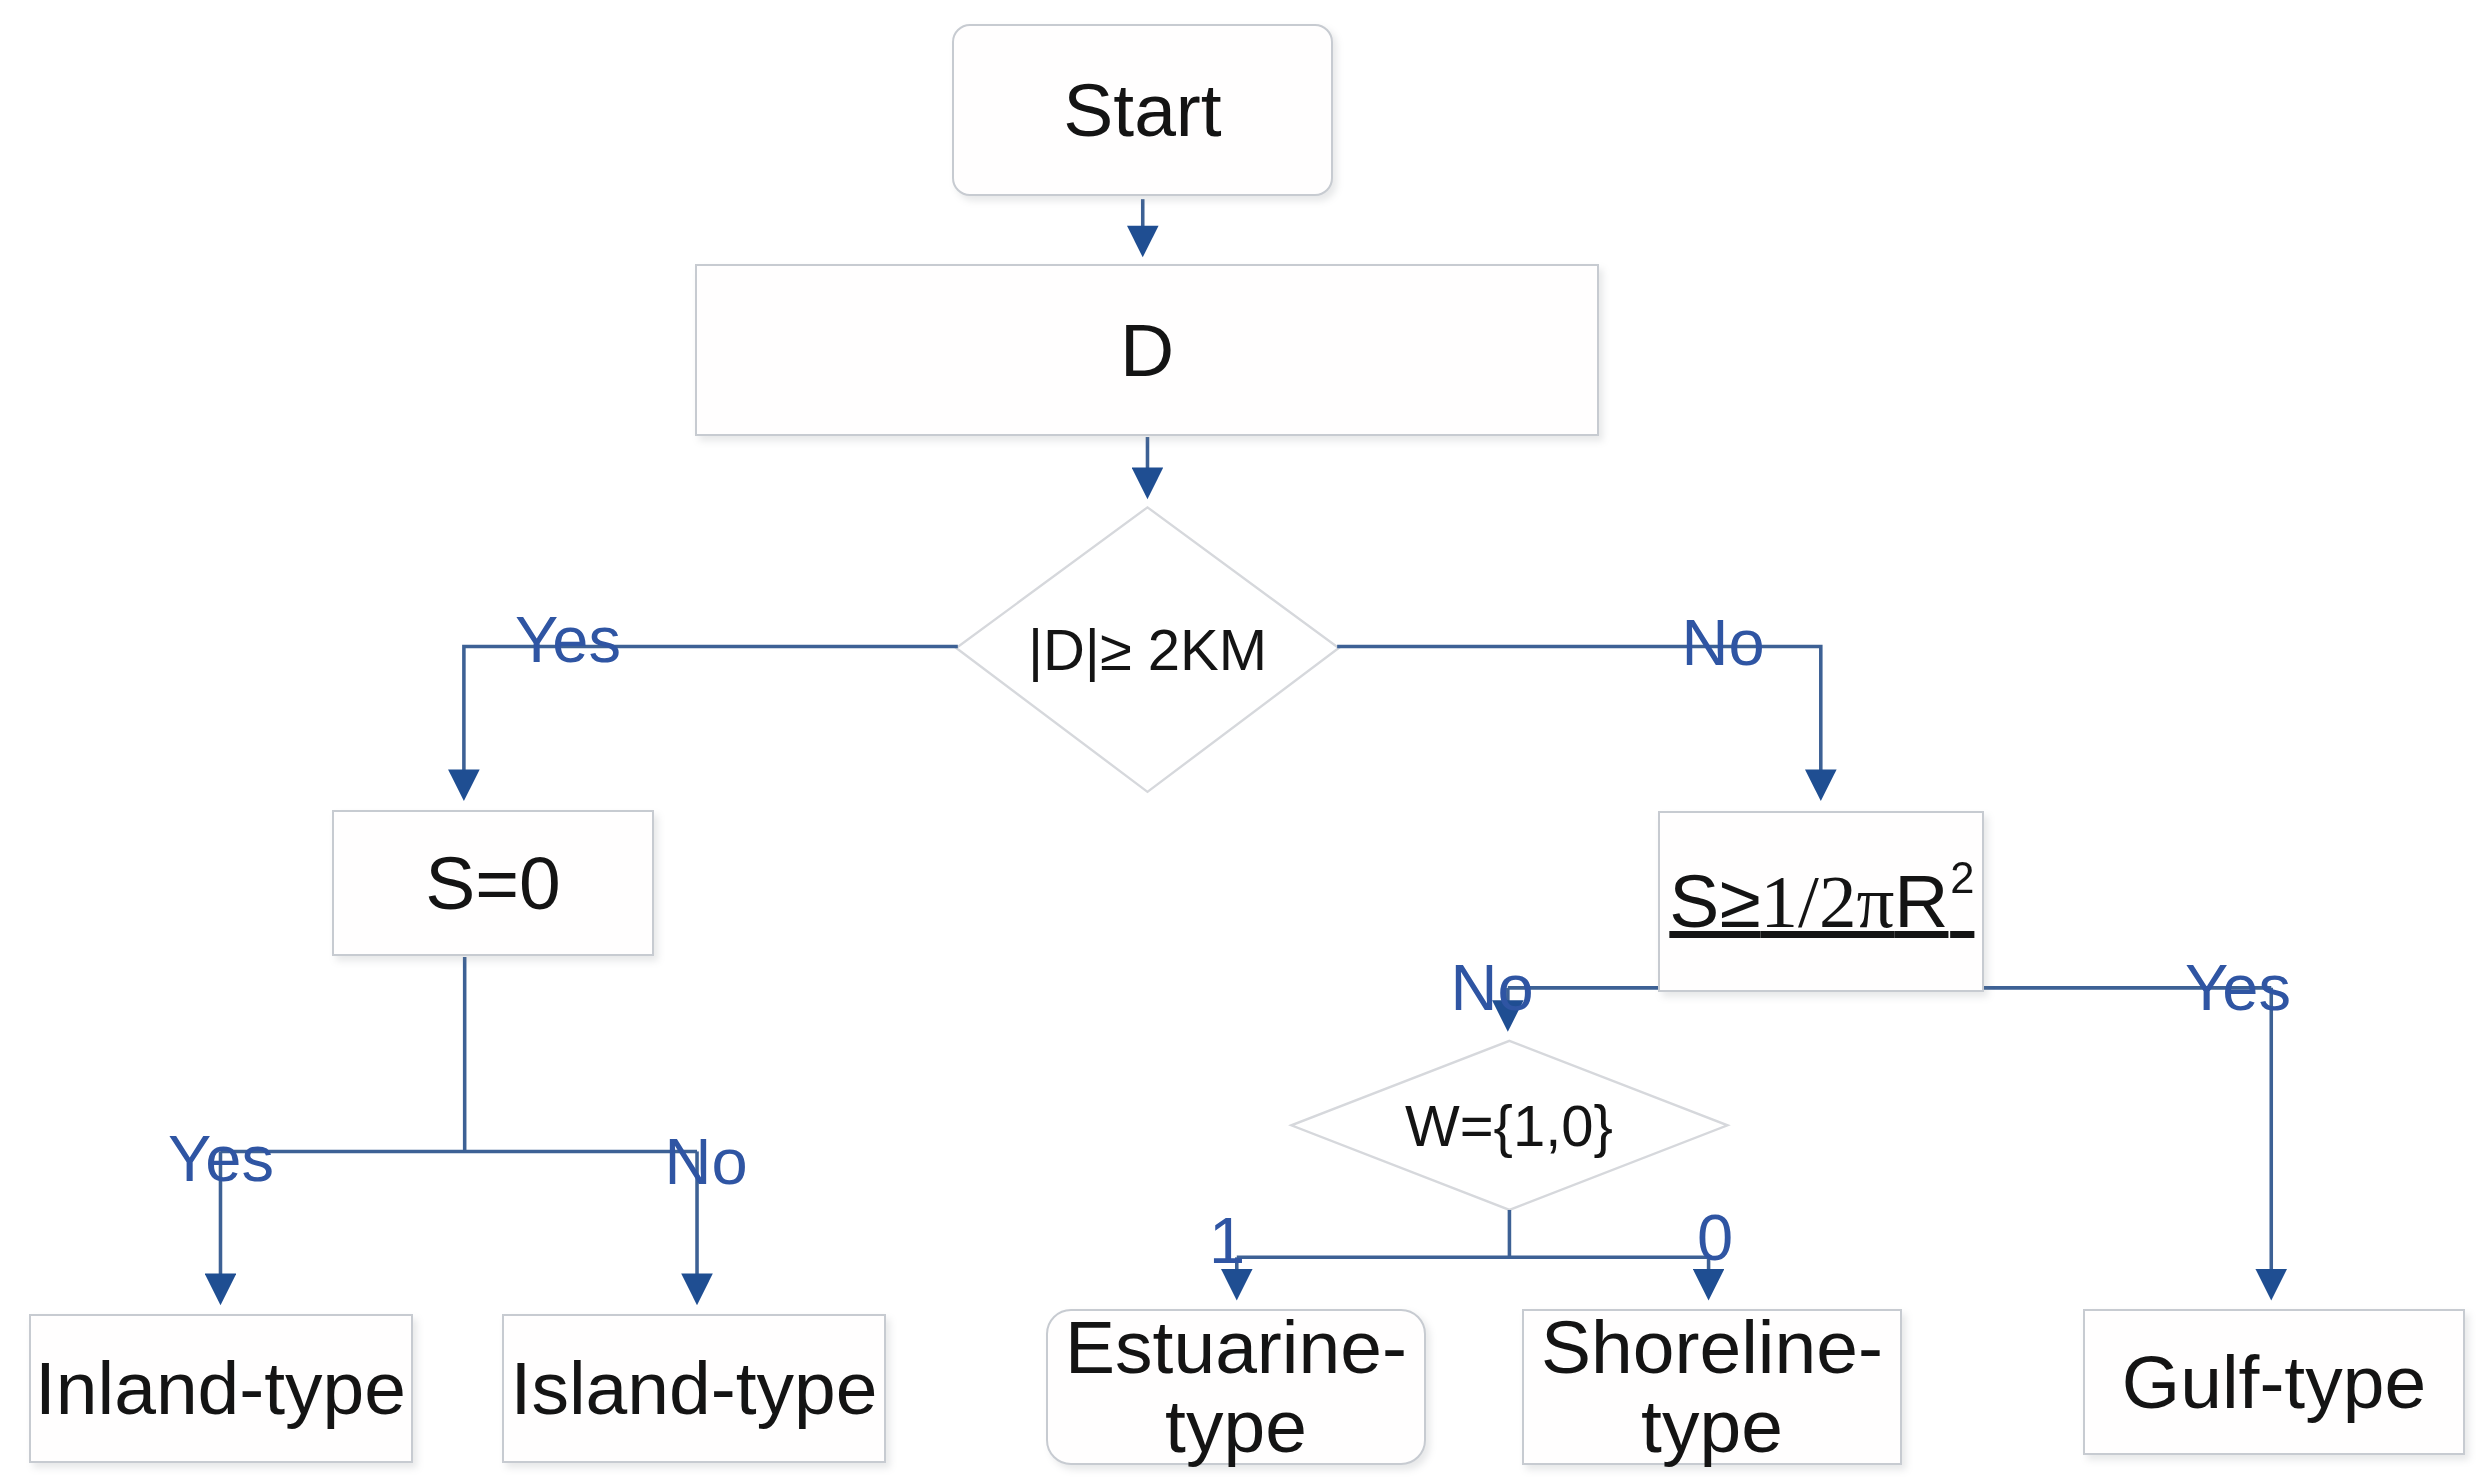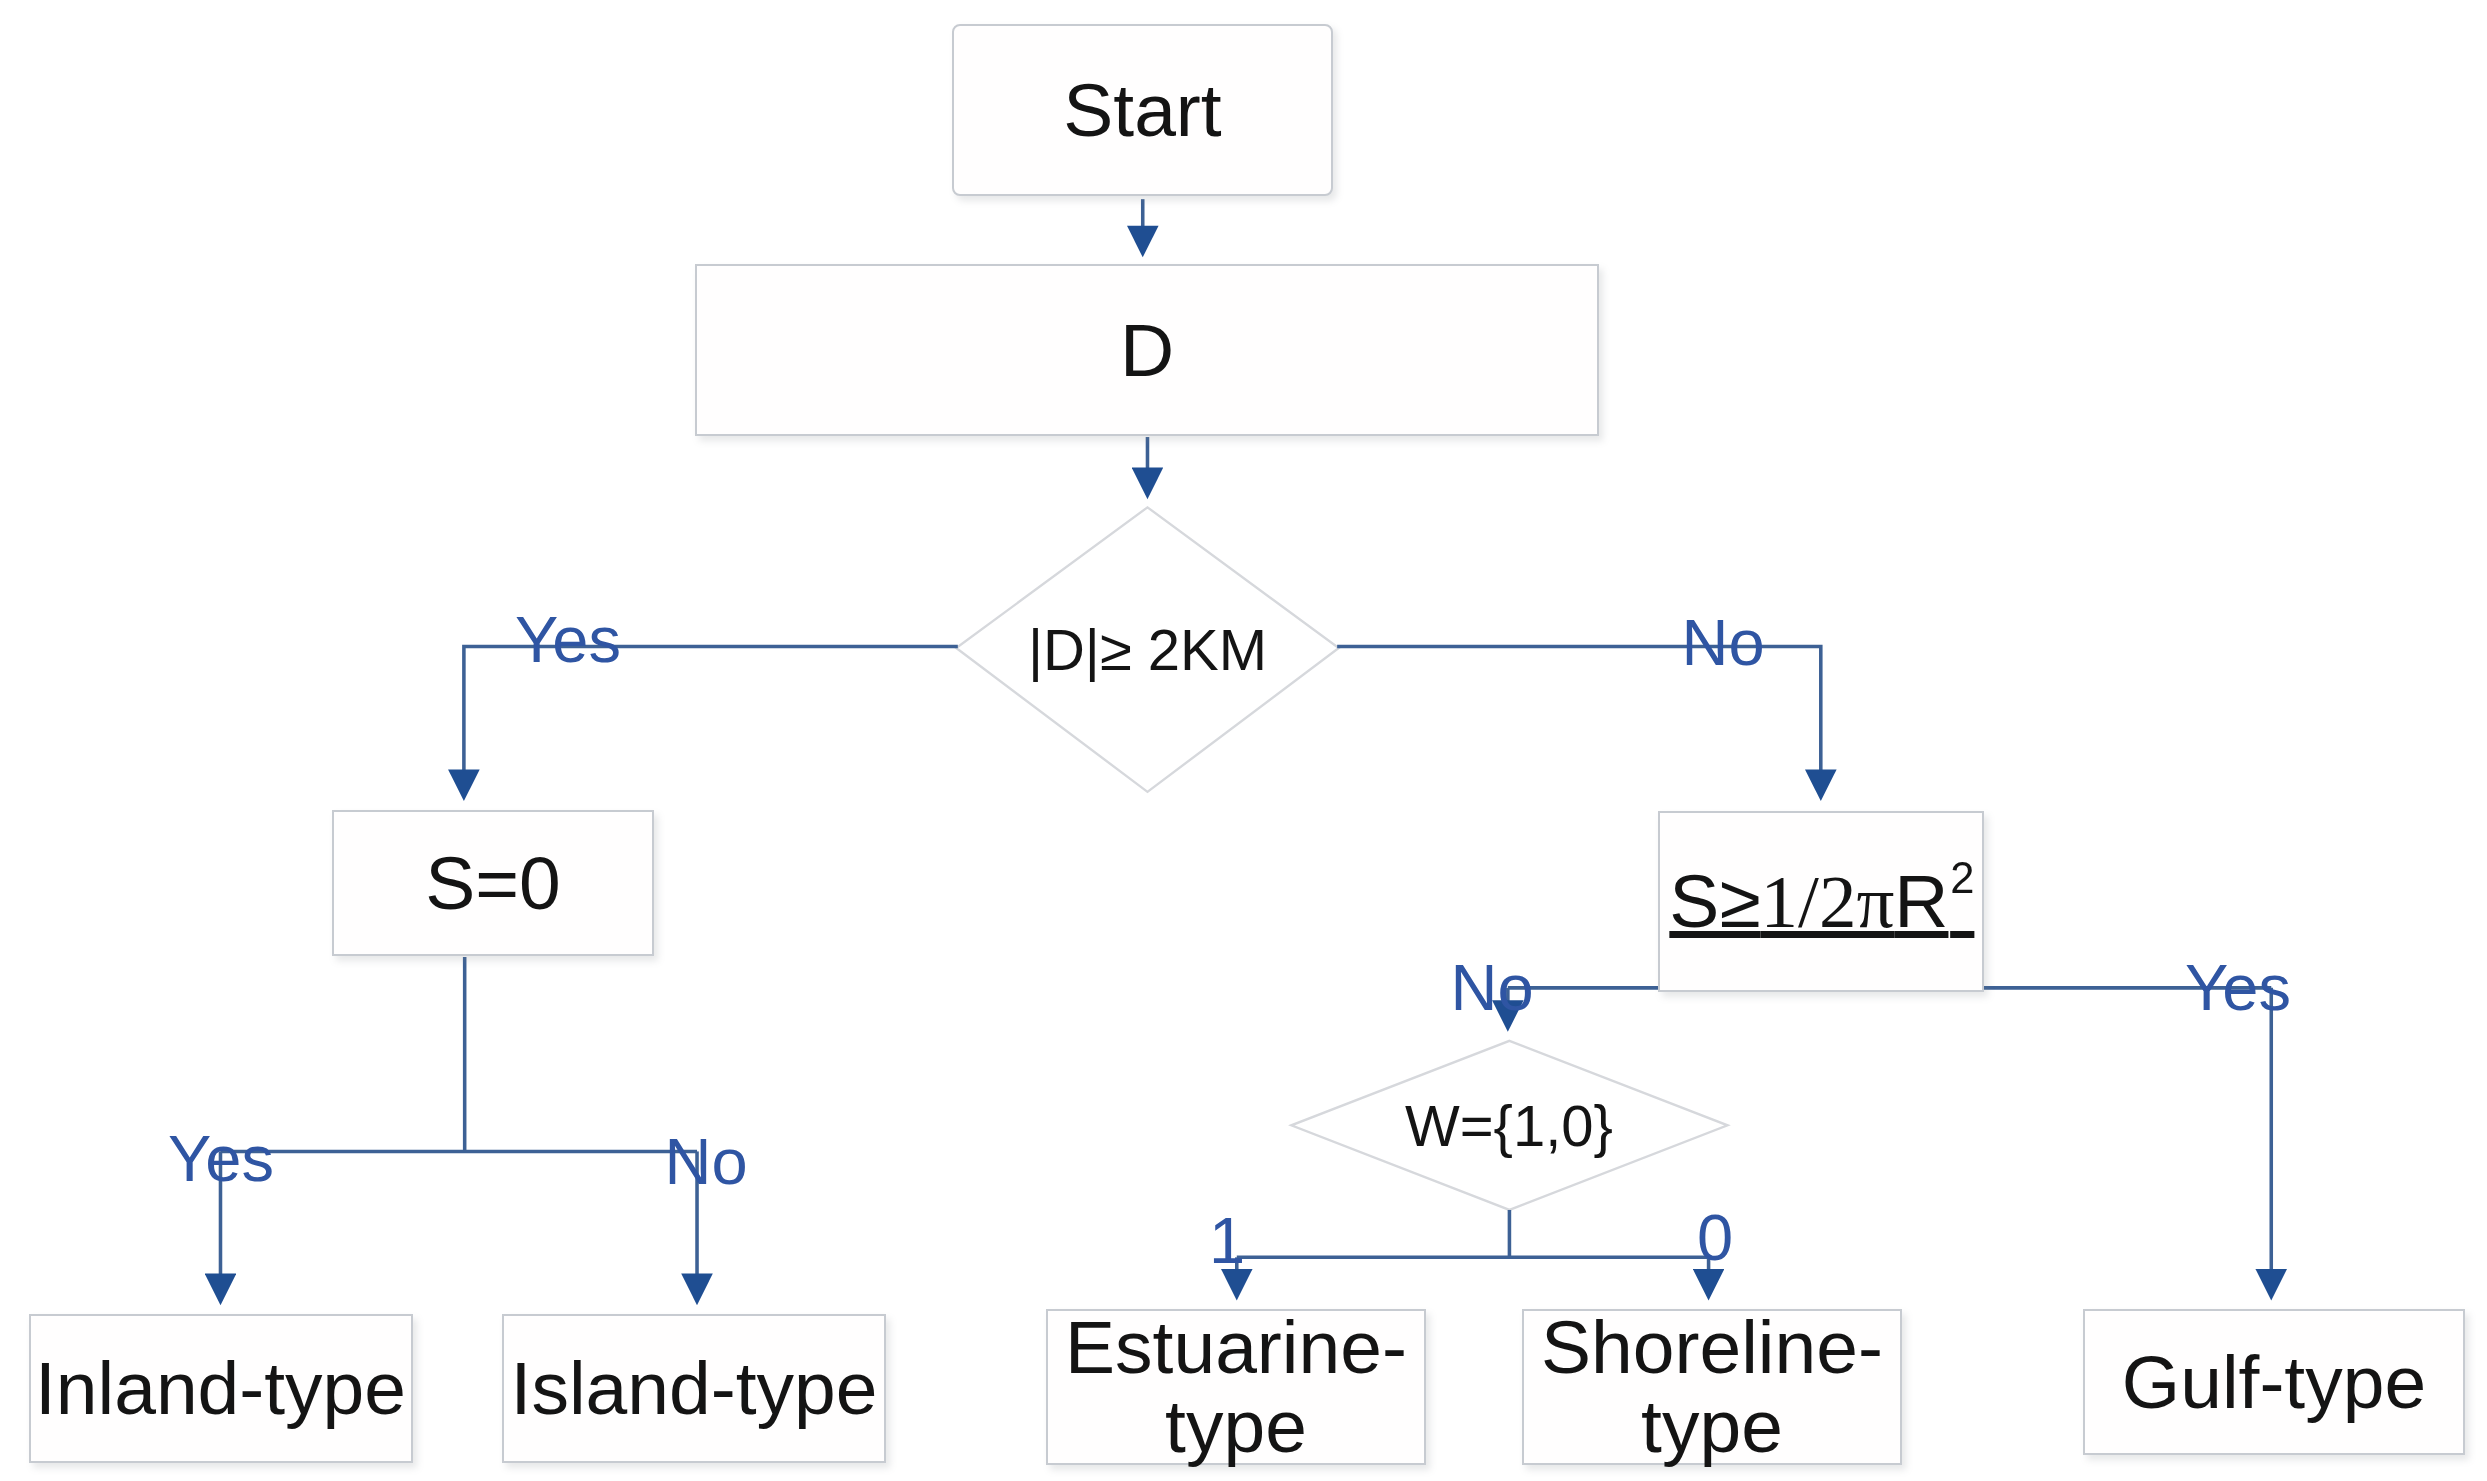--- a/index.html
+++ b/index.html
@@ -27,21 +27,21 @@
   .node{
     position:absolute;
     background:#fffefe;
     border:2.4px solid var(--box-border);
     display:flex;align-items:center;justify-content:center;
     text-align:center;
     font-size:75px;line-height:1.05;
     color:var(--text);
     box-shadow:4px 4.7px 7.1px rgba(120,125,135,0.18);
   }
-  .node.rounded{border-radius:8px;}
+  .node.rounded{border-radius:18px;}
   .diamond-text{
     position:absolute;
     display:flex;align-items:center;justify-content:center;
     text-align:center;
     font-size:58px;
     color:var(--text);
     pointer-events:none;
   }
   .edge-label{
     position:absolute;
@@ -107,21 +107,21 @@
   </div>
 
   <div class="node" style="left:502px;top:1314px;width:384px;height:149px;">
     <span>Island-type</span>
   </div>
 
   <div class="node" style="left:28.5px;top:1314px;width:384px;height:149px;">
     <span>Inland-type</span>
   </div>
 
-  <div class="node" style="left:1046px;top:1309px;width:380px;height:156px;">
+  <div class="node" style="left:1046px;top:1309px;width:380px;height:156px;border-radius:25px;">
     <span>
       <span>Estuarine-</span><br>
       <span>type</span>
     </span>
   </div>
 
   <div class="node" style="left:1522px;top:1309px;width:380px;height:156px;">
     <span>
       <span>Shoreline-</span><br>
       <span>type</span>

